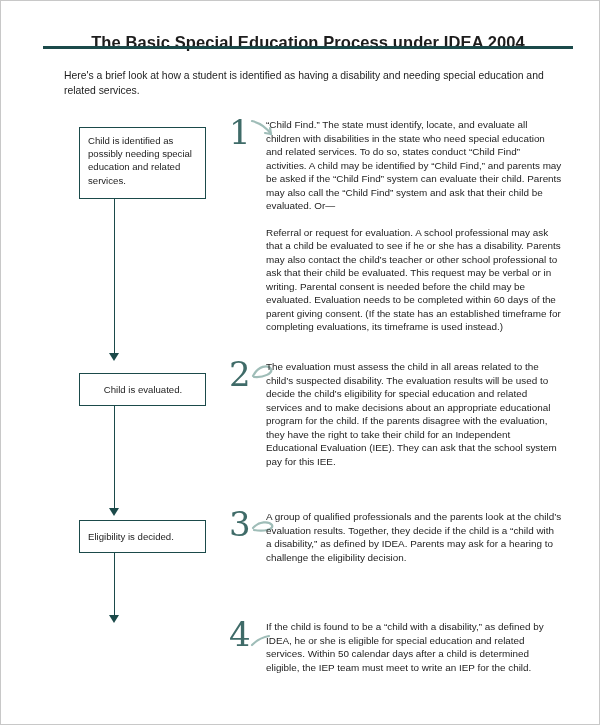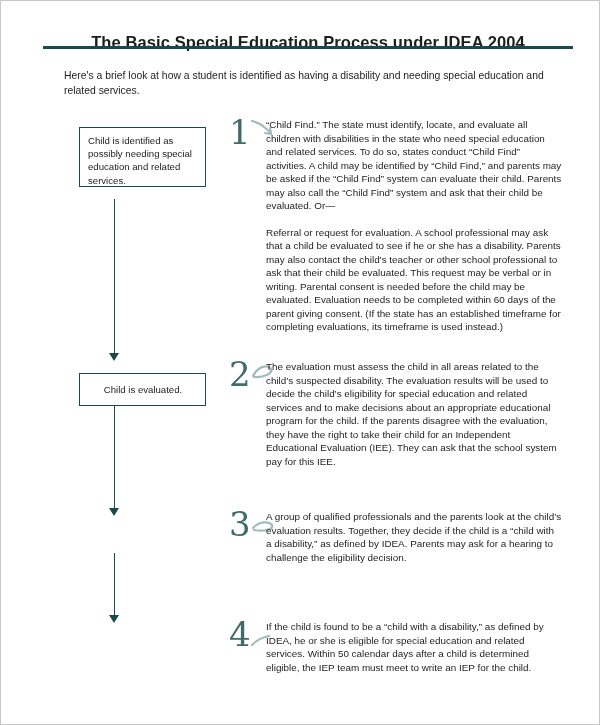--- a/index.html
+++ b/index.html
@@ -120,34 +120,37 @@
 </head>
 <body>
 
 <div id="page">
 
   <h1 id="title">The Basic Special Education Process under IDEA 2004</h1>
   <div id="title-rule"></div>
 
   <div id="intro">Here's a brief look at how a student is identified as having a disability and needing special education and related services.</div>
 
-  <div class="flow-box" style="top:126px;height:60px;">
+  <div class="flow-box" style="top:126px;height:72px;">
     <span>Child is identified as possibly needing special education and related services.</span>
   </div>
 
   <div class="connector" style="top:198px;height:154px;"></div>
   <div class="arrowhead" style="top:352px;"></div>
 
   <div class="flow-box" style="top:372px;height:33px;display:flex;align-items:center;justify-content:center;">
     <span>Child is evaluated.</span>
   </div>
 
   <div class="connector" style="top:405px;height:102px;"></div>
   <div class="arrowhead" style="top:507px;"></div>
 
+  <div class="flow-box" style="top:519px;height:33px;display:flex;align-items:center;">
+    <span>Eligibility is decided.</span>
+  </div>
 
   <div class="connector" style="top:552px;height:62px;"></div>
   <div class="arrowhead" style="top:614px;"></div>
 
 
   <div class="step" style="top:114px;">
     <div class="step-num">1</div>
     <svg class="swash" style="left:21px;top:4px;" width="24" height="24" viewBox="0 0 24 24">
       <path d="M2 2 C10 4 16 8 21 15" stroke="#9fbdb8" stroke-width="2.2" fill="none" stroke-linecap="round"></path>
       <path d="M21 15 L15 14 M21 15 L20 9" stroke="#9fbdb8" stroke-width="2.2" fill="none" stroke-linecap="round"></path>

